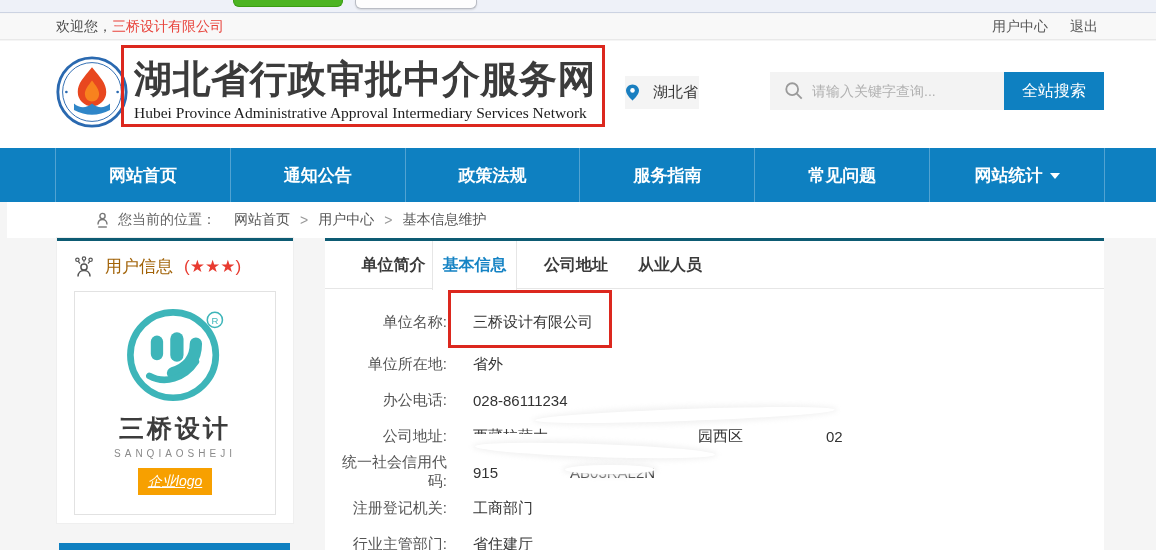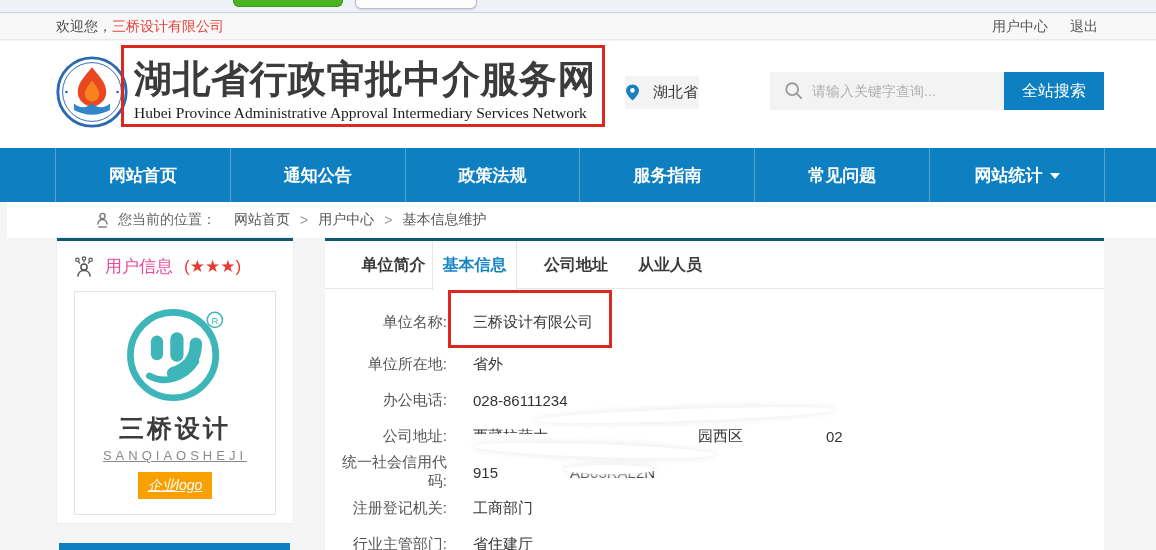--- a/index.html
+++ b/index.html
@@ -71,27 +71,27 @@
   .bc-sep { color:#999; margin:0 6px; }
 
   
   .content { position:absolute; top:238px; left:0; right:0; bottom:0; background:#f5f5f5; }
 
   
   .sidebar { position:absolute; left:57px; top:0; width:236px; height:285px; background:#fff;
     border-top:3px solid #0d5b73; box-shadow:0 0 0 1px #efefef; }
   .sidebar-header { height:50px; display:flex; align-items:center; padding-left:15px; gap:9px; }
   .sb-icon { width:24px; height:24px; }
-  .sb-title { font-size:17px; color:#ec4899; }
+  .sb-title { font-size:17px; color:#a16207; }
   .sb-rating { font-size:17px; color:#e83b30; margin-left:2px; }
   .photo-frame { width:202px; height:224px; margin:0 auto; border:1px solid #e2e2e2;
     display:flex; flex-direction:column; align-items:center; background:#fff; }
   .company-logo { width:112px; height:112px; margin-top:8px; }
   .company-name { font-size:25px; font-weight:bold; color:#3c3c3c; letter-spacing:3px; margin-top:0; }
-  .company-sub { font-size:13px; color:#8a8a8a; letter-spacing:4px; margin-top:3px;text-decoration:underline; }
+  .company-sub { font-size:10px; color:#8a8a8a; letter-spacing:4px; margin-top:3px; }
   .logo-btn { margin-top:9px; width:74px; height:27px; background:#f7a000; border:none;
     color:#fff; font-size:14px; font-style:italic; text-decoration:underline; cursor:pointer;
     display:flex; align-items:center; justify-content:center; font-family:"Liberation Sans", sans-serif; }
   .sidebar-next-bar { position:absolute; left:59px; top:305px; width:231px; height:7px;
     background:#0e80c1; cursor:pointer; }
 
   
   .main-panel { position:absolute; left:325px; top:0; width:779px; height:312px;
     background:#fff; border-top:3px solid #0d5b73; }
   .tabs { display:flex; height:48px; border-bottom:1px solid #e6e6e6; position:relative; }

